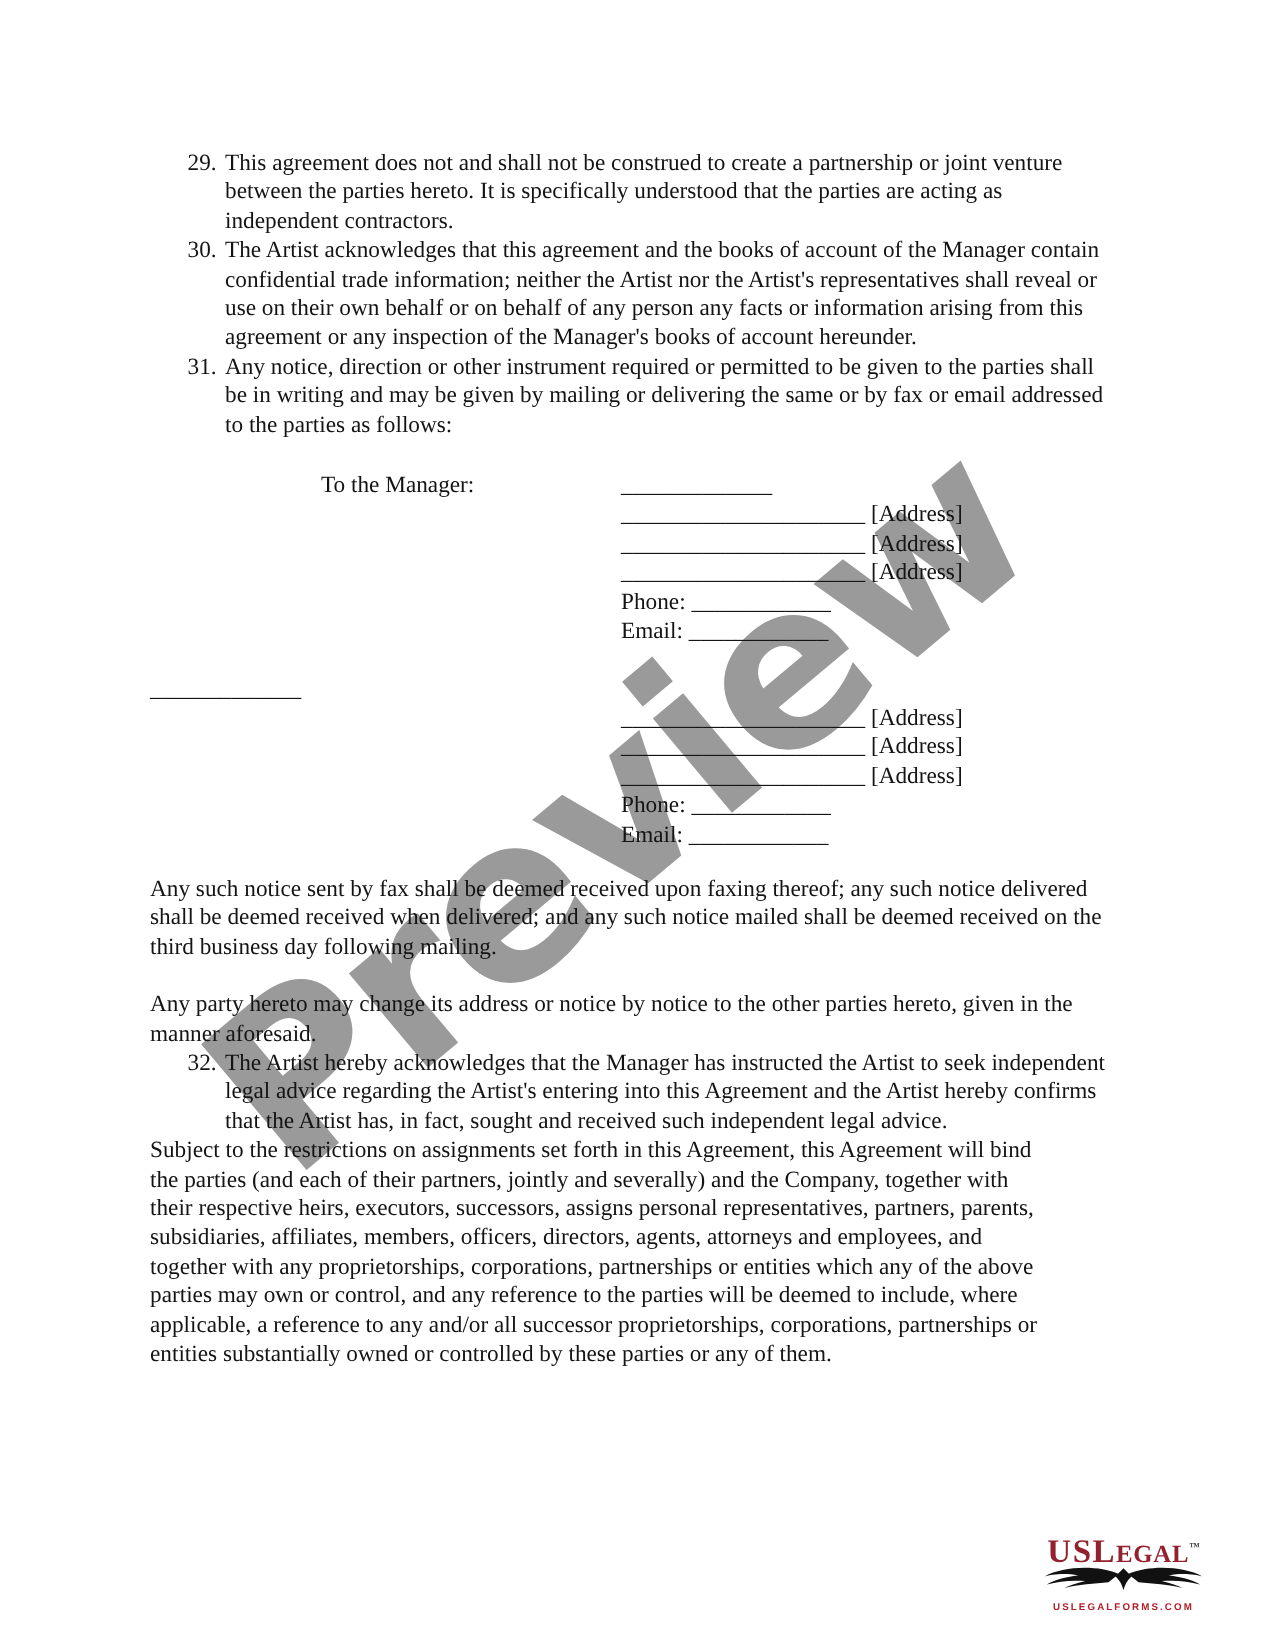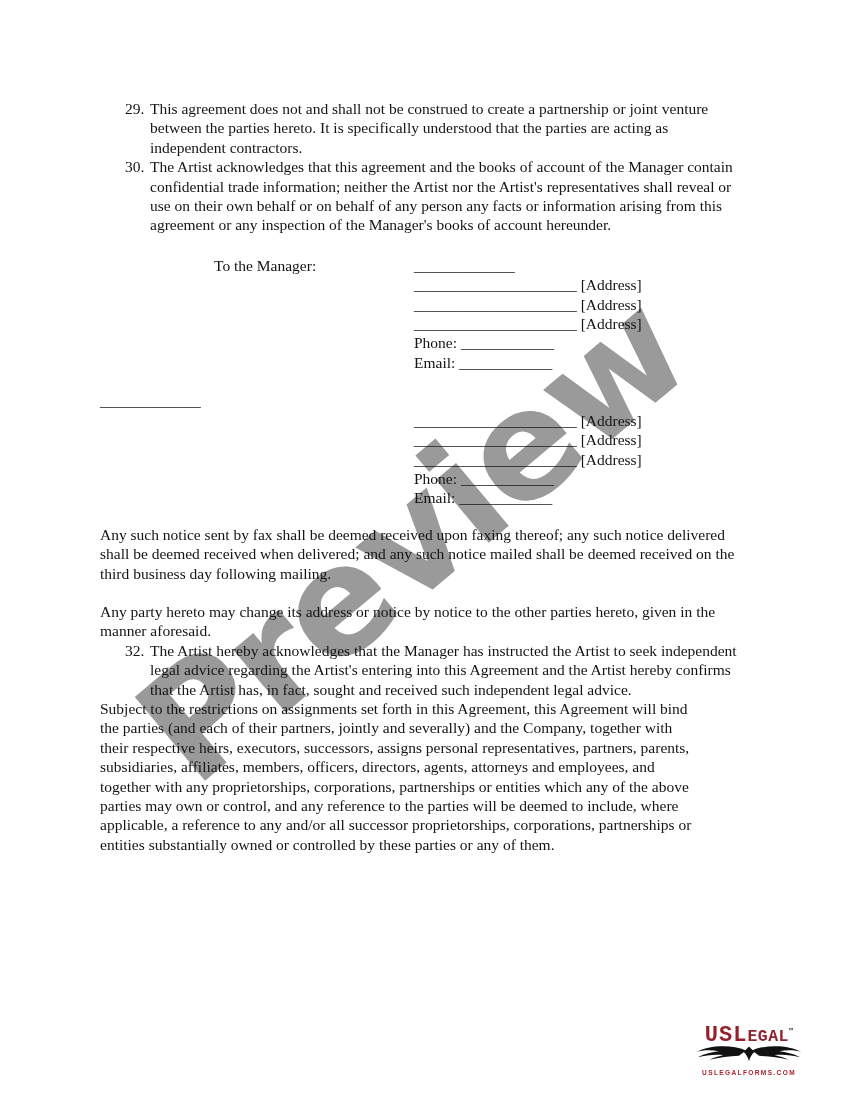--- a/index.html
+++ b/index.html
@@ -48,21 +48,21 @@
   .clauses-bottom { }
   .logo {
     position: absolute;
     right: 36px;
     top: 1020px;
     width: 130px;
     text-align: center;
     z-index: 1;
   }
   .brand {
-    font-family: Liberation Mono, monospace;
+    font-family: Liberation Serif, serif;
     font-weight: bold;
     color: #93212e;
     font-size: 22px;
     letter-spacing: 1px;
     line-height: 22px;
     white-space: nowrap;
   }
   .brand .small { font-size: 16.5px; letter-spacing: 0.5px; }
   .brand sup { font-size: 7px; color: #3c3c3c; letter-spacing: 0; vertical-align: super; }
   .eagle { margin-top: -3px; line-height: 0; }
@@ -86,20 +86,24 @@
 
   <div class="content">
 
     <div class="clause">
       <span class="num">29.</span>
       <span class="ctext">This agreement does not and shall not be construed to create a partnership or joint venture between the parties hereto. It is specifically understood that the parties are acting as independent contractors.</span>
     </div>
     <div class="clause">
       <span class="num">30.</span>
       <span class="ctext">The Artist acknowledges that this agreement and the books of account of the Manager contain confidential trade information; neither the Artist nor the Artist's representatives shall reveal or use on their own behalf or on behalf of any person any facts or information arising from this agreement or any inspection of the Manager's books of account hereunder.</span>
+    </div>
+    <div class="clause">
+      <span class="num">31.</span>
+      <span class="ctext">Any notice, direction or other instrument required or permitted to be given to the parties shall be in writing and may be given by mailing or delivering the same or by fax or email addressed to the parties as follows:</span>
     </div>
 
     <div class="notice-block">
       <div class="nrow">
         <span class="nlabel">To the Manager:</span>
         <span class="nvalue">_____________</span>
       </div>
       <div class="nrow">
         <span class="nlabel"></span>
         <span class="nvalue">_____________________</span>

